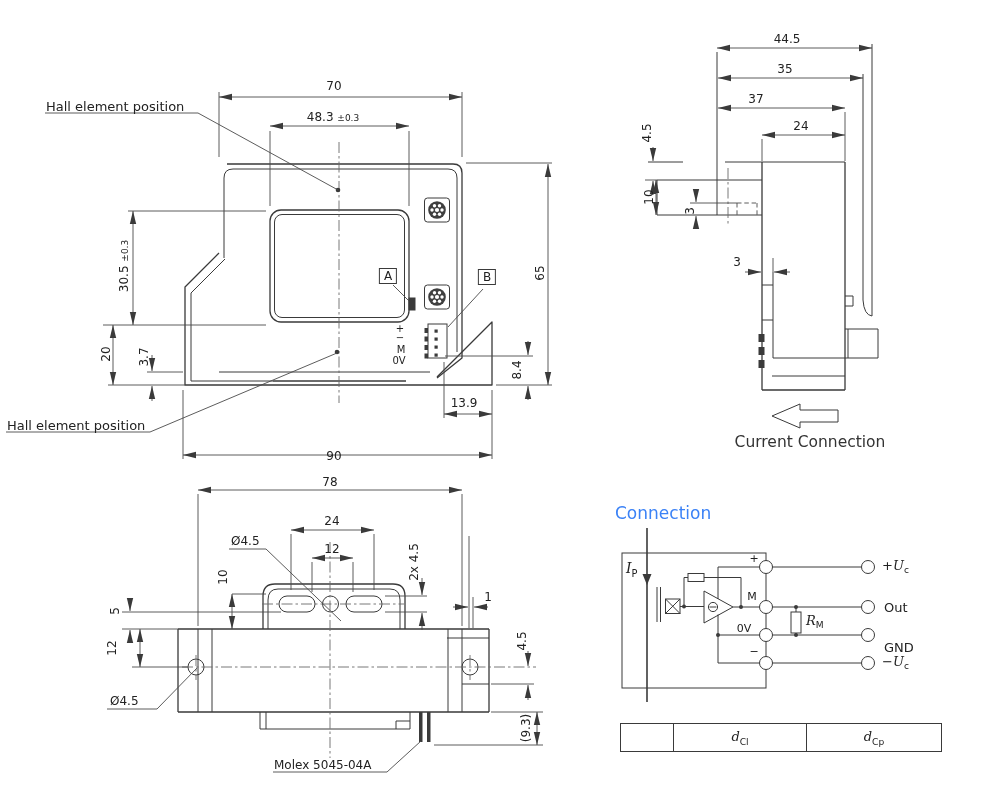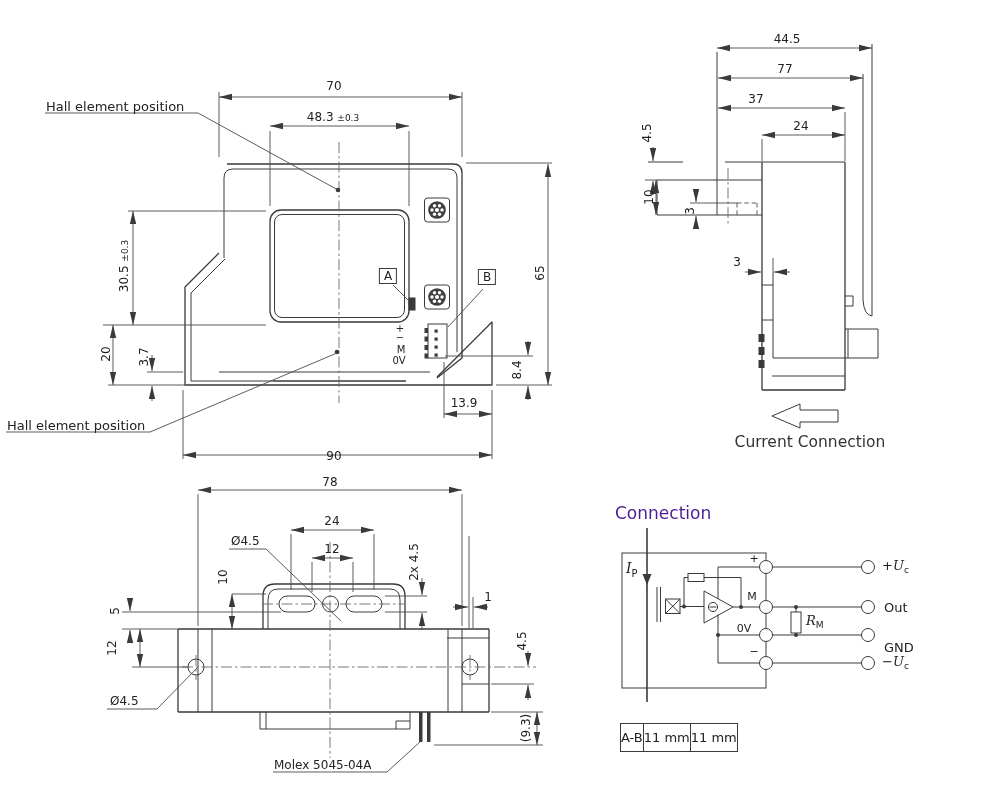--- a/index.html
+++ b/index.html
@@ -14,21 +14,21 @@
   .f{fill:#3a3a3a;stroke:none;}
   .wf{fill:#fff;}
   .t,.tv,.ta{position:absolute;font-size:12px;white-space:nowrap;color:#222;line-height:1;}
   .t{transform:translate(-50%,-50%);}
   .tv{transform:translate(-50%,-50%) rotate(-90deg);}
   .ta{transform:translate(0,-50%);}
   .tol{font-size:9px;}
   .boxed{border:1px solid #3a3a3a;background:#fff;padding:1px 4px;font-size:12px;}
   .pin{font-size:10px;}
   .big{font-size:15.5px;color:#333;}
-  .title{font-size:17px;color:#4c1d95;}
+  .title{font-size:17px;color:#3b82f6;}
   .ser{font-family:"DejaVu Serif","Liberation Serif",serif;font-style:italic;text-align:center;}
   sub{font-size:70%;font-style:normal;}
   .ser sub{font-family:"DejaVu Sans",sans-serif;}
   table.spec{position:absolute;left:620px;top:723px;border-collapse:collapse;table-layout:fixed;}
   table.spec td{border:1.2px solid #3a3a3a;text-align:center;font-size:13px;color:#222;padding:0;}
   table.spec tr:first-child td{height:24px;}
   table.spec tr:last-child td{height:27px;}
 </style>
 </head>
 <body>
@@ -256,21 +256,21 @@
 <span class="t" style="left:464px;top:403px">13.9</span>
 <span class="t" style="left:334px;top:456px">90</span>
 <span class="t boxed" style="left:388px;top:276px">A</span>
 <span class="t boxed" style="left:487px;top:277px">B</span>
 <span class="t pin" style="left:400px;top:329px">+</span>
 <span class="t pin" style="left:400px;top:338px">−</span>
 <span class="t pin" style="left:401px;top:350px">M</span>
 <span class="t pin" style="left:399px;top:361px">0V</span>
 
 <span class="t" style="left:787px;top:39px">44.5</span>
-<span class="t" style="left:785px;top:69px">77</span>
+<span class="t" style="left:785px;top:69px">35</span>
 <span class="t" style="left:756px;top:99px">37</span>
 <span class="t" style="left:801px;top:126px">24</span>
 <span class="tv" style="left:647px;top:133px">4.5</span>
 <span class="tv" style="left:649px;top:197px">10</span>
 <span class="tv" style="left:690px;top:211px">3</span>
 <span class="t" style="left:737px;top:262px">3</span>
 <span class="t big" style="left:810px;top:443px">Current Connection</span>
 
 <span class="t" style="left:330px;top:482px">78</span>
 <span class="t" style="left:332px;top:521px">24</span>
@@ -293,21 +293,21 @@
 <span class="t" style="left:744px;top:628px;font-size:11px">0V</span>
 <span class="t" style="left:754px;top:651px;font-size:11px">−</span>
 <span class="ta ser" style="left:806px;top:622px;font-size:13px"><span>R</span><sub>M</sub></span>
 <span class="ta" style="left:882px;top:567px;font-size:13px"><span>+</span><span class="ser">U</span><sub>c</sub></span>
 <span class="ta" style="left:884px;top:607px;font-size:13px">Out</span>
 <span class="ta" style="left:884px;top:647px;font-size:13px">GND</span>
 <span class="ta" style="left:882px;top:663px;font-size:13px"><span>−</span><span class="ser">U</span><sub>c</sub></span>
 
 <table class="spec">
   <tbody>
-  <tr>
-    <td>A-B</td>
-    <td>11 mm</td>
-    <td>11 mm</td>
+        <tr>
+    <td style="width:52px"></td>
+    <td style="width:132px"><span class="ser">d</span><sub>Cl</sub></td>
+    <td style="width:134px"><span class="ser">d</span><sub>Cp</sub></td>
   </tr>
 </tbody>
     </table>
 
 </div>
 
 </body></html>

